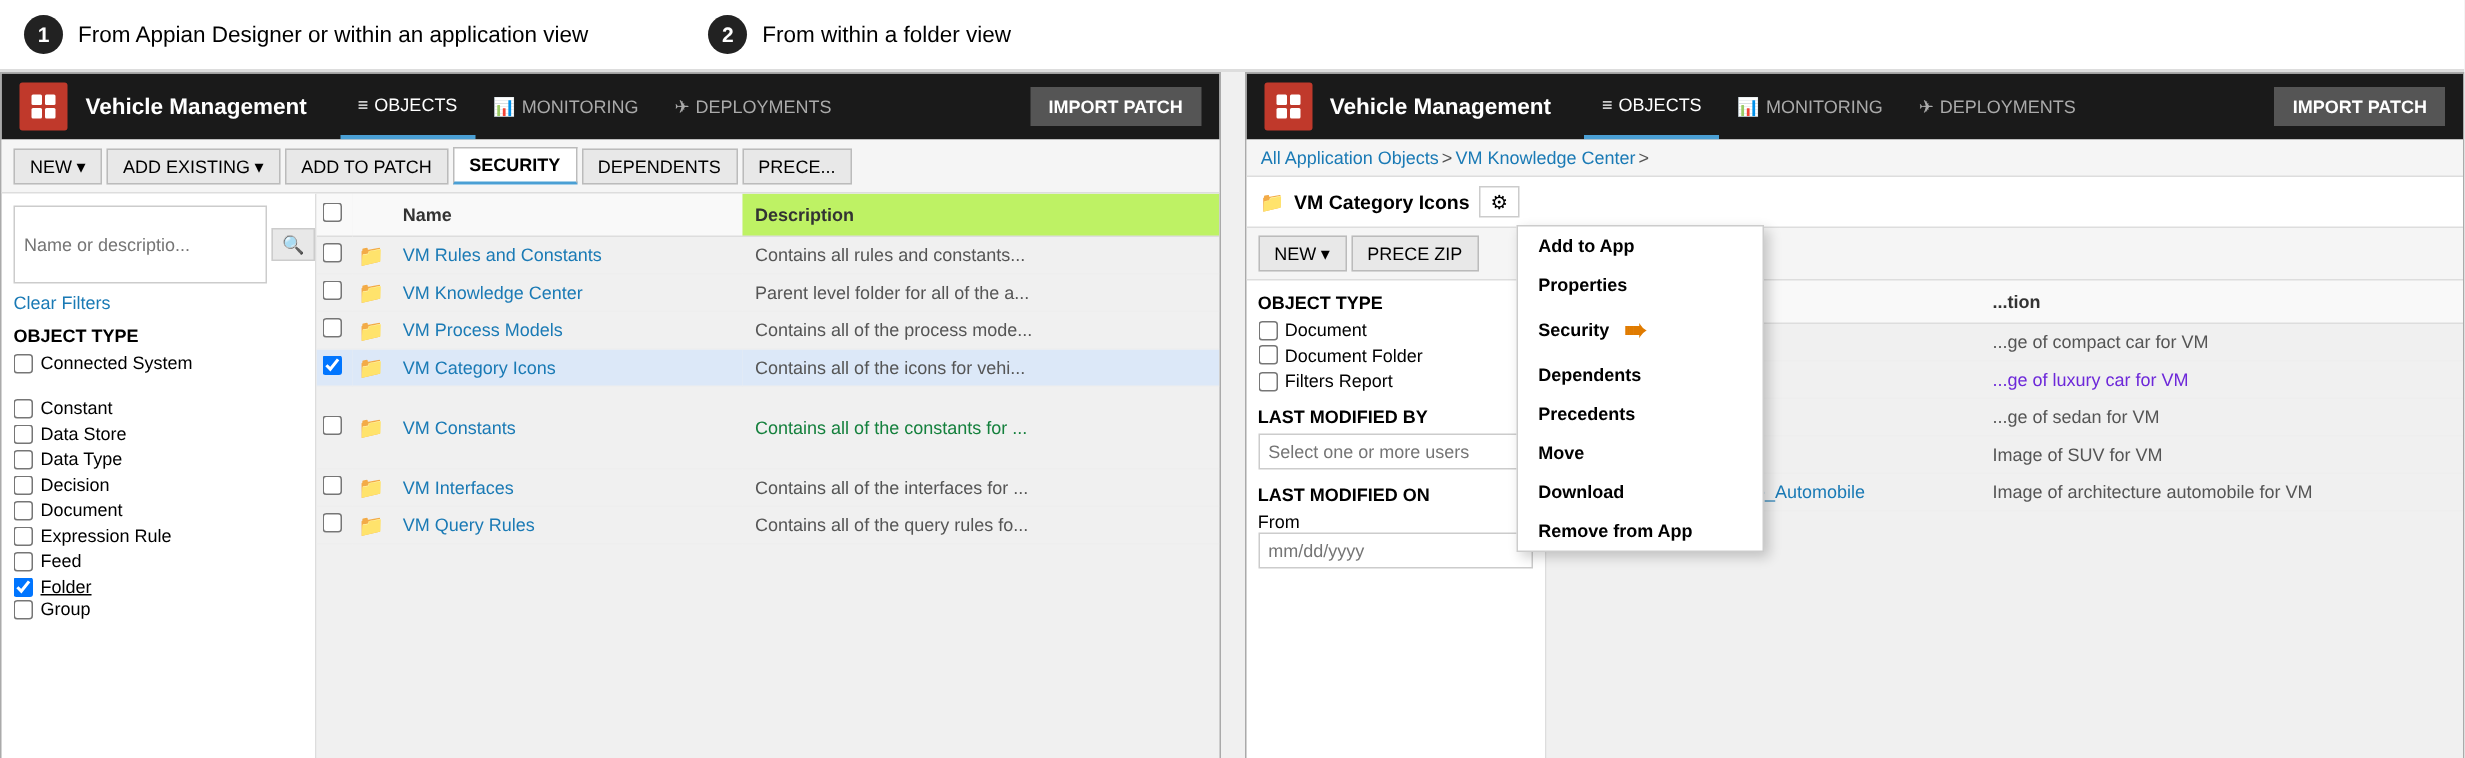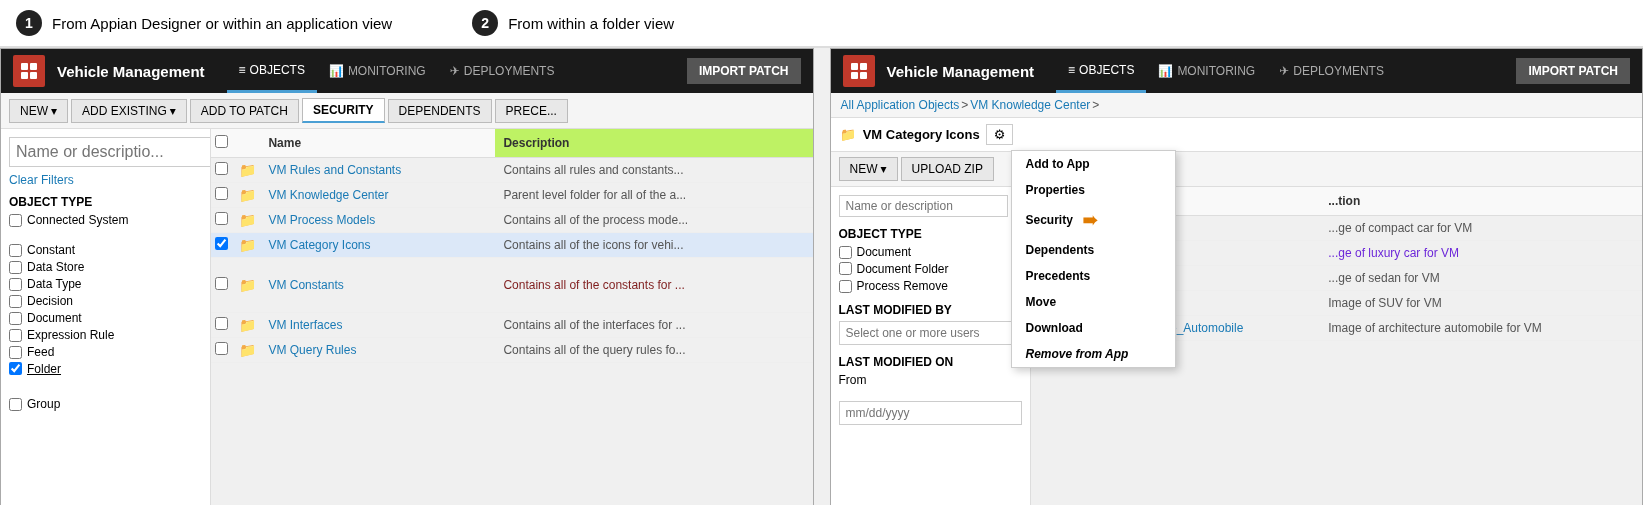--- a/index.html
+++ b/index.html
@@ -59,21 +59,21 @@
       <button style="background:#e8e8e8;border:1px solid #bbb;padding:4px 10px;font-size:12px;cursor:pointer;">ADD TO PATCH</button>
       <button style="background:#fff;border:1px solid #bbb;border-bottom:2px solid #4a9fd4;padding:4px 10px;font-size:12px;cursor:pointer;font-weight:bold;">SECURITY</button>
       <button style="background:#e8e8e8;border:1px solid #bbb;padding:4px 10px;font-size:12px;cursor:pointer;">DEPENDENTS</button>
       <button style="background:#e8e8e8;border:1px solid #bbb;padding:4px 10px;font-size:12px;cursor:pointer;">PRECE...</button>
     </div>
 
     <div style="display:flex;flex:1;overflow:hidden;">
 
       <div style="width:210px;border-right:1px solid #ddd;padding:8px;background:#fff;font-size:12px;flex-shrink:0;overflow-y:auto;">
         <div style="display:flex;align-items:center;gap:3px;margin-bottom:6px;">
-          <input type="text" placeholder="Name or descriptio..." style="border: 1px solid rgb(204, 204, 204); padding: 5px 6px; font-size: 16px; flex: 1 1 0%;">
+          <input type="text" placeholder="Name or descriptio..." style="border: 1px solid rgb(204, 204, 204); padding: 18px 6px; font-size: 12px; flex: 1 1 0%;">
           <button style="background:#e8e8e8;border:1px solid #ccc;padding:3px 6px;cursor:pointer;font-size:12px;">🔍</button>
 
         </div>
         <div style="color:#1a7ab5;cursor:pointer;font-size:12px;margin-bottom:8px;">Clear Filters</div>
         <div style="font-weight:bold;font-size:12px;margin-bottom:4px;">OBJECT TYPE</div>
         <div style="display:flex;align-items:center;gap:5px;margin-bottom:3px;font-size:12px;">
             <input type="checkbox" style="">
             <span>Connected System</span>
           </div>
         <div style="display:flex;align-items:center;gap:5px;margin-bottom:3px;font-size:12px;margin-top:16px;">
@@ -97,21 +97,21 @@
             <span>Document</span>
           </div>
         <div style="display:flex;align-items:center;gap:5px;margin-bottom:3px;font-size:12px;">
             <input type="checkbox" style="">
             <span>Expression Rule</span>
           </div>
         <div style="display:flex;align-items:center;gap:5px;margin-bottom:3px;font-size:12px;">
             <input type="checkbox" style="">
             <span>Feed</span>
           </div>
-        <div style="display:flex;align-items:flex-start;gap:5px;margin-bottom:21px;font-size:12px;text-decoration:underline;">
+        <div style="display:flex;align-items:flex-end;gap:5px;margin-bottom:1px;font-size:12px;text-decoration:underline;">
             <input type="checkbox" checked="" style="">
             <span>Folder</span>
           </div>
         <div style="display:flex;align-items:center;gap:5px;margin-bottom:3px;font-size:12px;">
             <input type="checkbox" style="">
             <span>Group</span>
           </div>
       </div>
 
       <div style="flex:1;overflow:auto;">
@@ -146,21 +146,21 @@
             <tr style="background:#dce8f8;">
               <td style="padding:4px;"><input type="checkbox" checked="" style=""></td>
               <td style="padding:4px;"><span style="color:#2d8a2d;font-size:14px;">📁</span></td>
               <td style="padding:4px 8px;"><a href="#" style="color:#1a7ab5;text-decoration:none;">VM Category Icons</a></td>
               <td style="padding:4px 8px;color:#555;">Contains all of the icons for vehi...</td>
             </tr>
             <tr>
               <td style="padding:4px;"><input type="checkbox" style=""></td>
               <td style="padding:4px;"><span style="color:#6a4ca0;font-size:14px;">📁</span></td>
               <td style="padding:4px 8px;"><a href="#" style="color:#1a7ab5;text-decoration:none;">VM Constants</a></td>
-              <td style="padding:20px 8px;color:#7f1d1d;">Contains all of the constants for ...</td>
+              <td style="padding:20px 8px;color:#15803d;">Contains all of the constants for ...</td>
             </tr>
             <tr>
               <td style="padding:4px;"><input type="checkbox" style=""></td>
               <td style="padding:4px;"><span style="color:#6a4ca0;font-size:14px;">📁</span></td>
               <td style="padding:4px 8px;"><a href="#" style="color:#1a7ab5;text-decoration:none;">VM Interfaces</a></td>
               <td style="padding:4px 8px;color:#555;">Contains all of the interfaces for ...</td>
             </tr>
             <tr>
               <td style="padding:4px;"><input type="checkbox" style=""></td>
               <td style="padding:4px;"><span style="color:#6a4ca0;font-size:14px;">📁</span></td>
@@ -220,53 +220,49 @@
         <div style="padding:6px 14px;font-size:12px;cursor:pointer;">Add to App</div>
         <div style="padding:6px 14px;font-size:12px;cursor:pointer;">Properties</div>
         <div style="padding:6px 14px;font-size:12px;cursor:pointer;display:flex;align-items:center;gap:6px;">
           <span>Security</span>
           <span style="color:#e07b00;font-size:18px;margin-left:4px;">➠</span>
         </div>
         <div style="padding:6px 14px;font-size:12px;cursor:pointer;">Dependents</div>
         <div style="padding:6px 14px;font-size:12px;cursor:pointer;">Precedents</div>
         <div style="padding:6px 14px;font-size:12px;cursor:pointer;">Move</div>
         <div style="padding:6px 14px;font-size:12px;cursor:pointer;">Download</div>
-        <div style="padding:6px 14px;font-size:12px;cursor:pointer;font-style:italic;">Remove from App</div>
+        <div style="padding:6px 14px;font-size:12px;cursor:pointer;">Remove from App</div>
       </div>
     </div>
 
     <div style="display:flex;align-items:center;gap:3px;padding:5px 8px;background:#f5f5f5;border-bottom:1px solid #ddd;">
       <button style="background:#e8e8e8;border:1px solid #bbb;padding:4px 10px;font-size:12px;cursor:pointer;display:flex;align-items:center;gap:3px;">NEW <span>▾</span></button>
-      <button style="background:#e8e8e8;border:1px solid #bbb;padding:4px 10px;font-size:12px;cursor:pointer;">UPLOAD ZIP</button>
+      <button style="background:#e8e8e8;border:1px solid #bbb;padding:4px 10px;font-size:12px;cursor:pointer;">PRECE ZIP</button>
     </div>
 
     <div style="display:flex;flex:1;overflow:hidden;">
 
       <div style="width:200px;border-right:1px solid #ddd;padding:8px;background:#fff;font-size:12px;flex-shrink:0;overflow-y:auto;">
-        <div style="display:flex;align-items:center;gap:3px;margin-bottom:10px;">
-          <input type="text" placeholder="Name or description" style="border: 1px solid rgb(204, 204, 204); padding: 3px 6px; font-size: 12px; flex: 1 1 0%;">
-          <button style="background:#e8e8e8;border:1px solid #ccc;padding:3px 6px;cursor:pointer;font-size:12px;">🔍</button>
-        </div>
         <div style="font-weight:bold;font-size:12px;margin-bottom:4px;">OBJECT TYPE</div>
         <div style="display:flex;align-items:center;gap:5px;margin-bottom:3px;font-size:12px;">
             <input type="checkbox" style="">
             <span>Document</span>
           </div>
         <div style="display:flex;align-items:flex-start;gap:5px;margin-bottom:3px;font-size:12px;">
             <input type="checkbox" style="">
             <span>Document Folder</span>
           </div>
         <div style="display:flex;align-items:center;gap:5px;margin-bottom:10px;font-size:12px;">
             <input type="checkbox" style="">
-            <span>Process Remove</span>
+            <span>Filters Report</span>
           </div>
         <div style="font-weight:bold;font-size:12px;margin-bottom:4px;">LAST MODIFIED BY</div>
         <input type="text" placeholder="Select one or more users" style="border: 1px solid rgb(204, 204, 204); padding: 4px 6px; width: 100%; font-size: 12px; margin-bottom: 10px;">
         <div style="font-weight:bold;font-size:12px;margin-bottom:4px;">LAST MODIFIED ON</div>
-        <div style="font-size:12px;margin-bottom:14px;">From</div>
+        <div style="font-size:12px;margin-bottom:0;">From</div>
         <input type="text" placeholder="mm/dd/yyyy" style="border: 1px solid rgb(204, 204, 204); padding: 4px 6px; width: 100%; font-size: 12px; color: rgb(153, 153, 153);">
       </div>
 
       <div style="flex:1;overflow:auto;">
         <table style="width:100%;border-collapse:collapse;font-size:12px;">
           <thead>
             <tr>
               <th style="width:24px;padding:6px 4px;border-bottom:1px solid #ddd;background:#f9f9f9;"><input type="checkbox" style=""></th>
               <th style="width:24px;padding:6px 4px;border-bottom:1px solid #ddd;background:#f9f9f9;"></th>
               <th style="text-align:left;padding:6px 8px;border-bottom:1px solid #ddd;background:#f9f9f9;font-weight:bold;color:#333;">Name</th>

